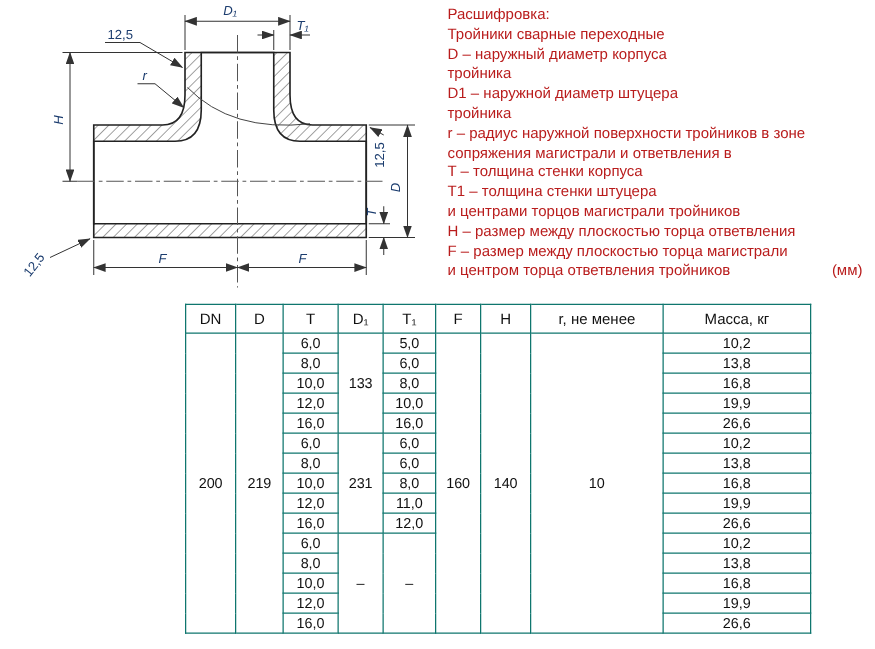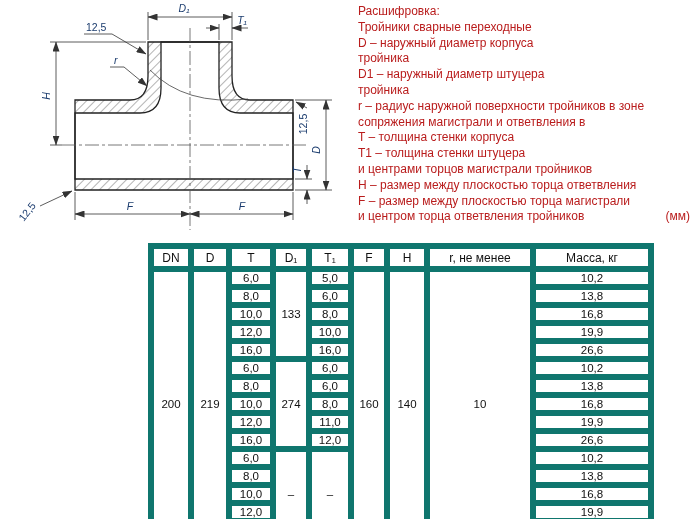--- a/index.html
+++ b/index.html
@@ -40,21 +40,21 @@
   .legend-line .mm { float: right; padding-right: 4px; }
   
   .spec-table {
     position: absolute;
     left: 148px;
     top: 243px;
     border-collapse: collapse;
     table-layout: fixed;
   }
   .spec-table th, .spec-table td {
-    border: 6px solid #0f766e;
+    border: 1px solid #0f766e;
     text-align: center;
     vertical-align: middle;
     padding: 0 2px;
     color: #111111;
     background: #ffffff;
   }
   .spec-table th { height: 23px; font-size: 12px; font-weight: normal; }
   .spec-table td { height: 16px; font-size: 11.5px; }
 </style>
 </head>
@@ -128,21 +128,21 @@
 
     <text class="dim-text" x="30" y="214" text-anchor="middle" transform="rotate(-52 30 214)">12,5</text>
     <line x1="40" y1="206" x2="72" y2="191" stroke="#333333" stroke-width="0.8" marker-end="url(#arr)"></line>
   </svg>
 
   <div class="legend">
     <div class="legend-title">Расшифровка:</div>
     <div class="legend-line">Тройники сварные переходные</div>
     <div class="legend-line">D – наружный диаметр корпуса</div>
     <div class="legend-line">тройника</div>
-    <div class="legend-line">D1 – наружный диаметр штуцера</div>
+    <div class="legend-line">D1 – наружной диаметр штуцера</div>
     <div class="legend-line">тройника</div>
     <div class="legend-line">r – радиус наружной поверхности тройников в зоне</div>
     <div class="legend-line">сопряжения магистрали и ответвления в</div>
     <div class="legend-line">T – толщина стенки корпуса</div>
     <div class="legend-line">T1 – толщина стенки штуцера</div>
     <div class="legend-line">и центрами торцов магистрали тройников</div>
     <div class="legend-line">H – размер между плоскостью торца ответвления</div>
     <div class="legend-line">F – размер между плоскостью торца магистрали</div>
     <div class="legend-line">
       <span class="mm">(мм)</span>
@@ -202,21 +202,21 @@
       <td>19,9</td>
     </tr>
     <tr>
       <td>16,0</td>
       <td>16,0</td>
       <td>26,6</td>
     </tr>
 
     <tr>
       <td>6,0</td>
-      <td rowspan="5">274</td>
+      <td rowspan="5">231</td>
       <td>6,0</td>
       <td>10,2</td>
     </tr>
     <tr>
       <td>8,0</td>
       <td>6,0</td>
       <td>13,8</td>
     </tr>
     <tr>
       <td>10,0</td>

